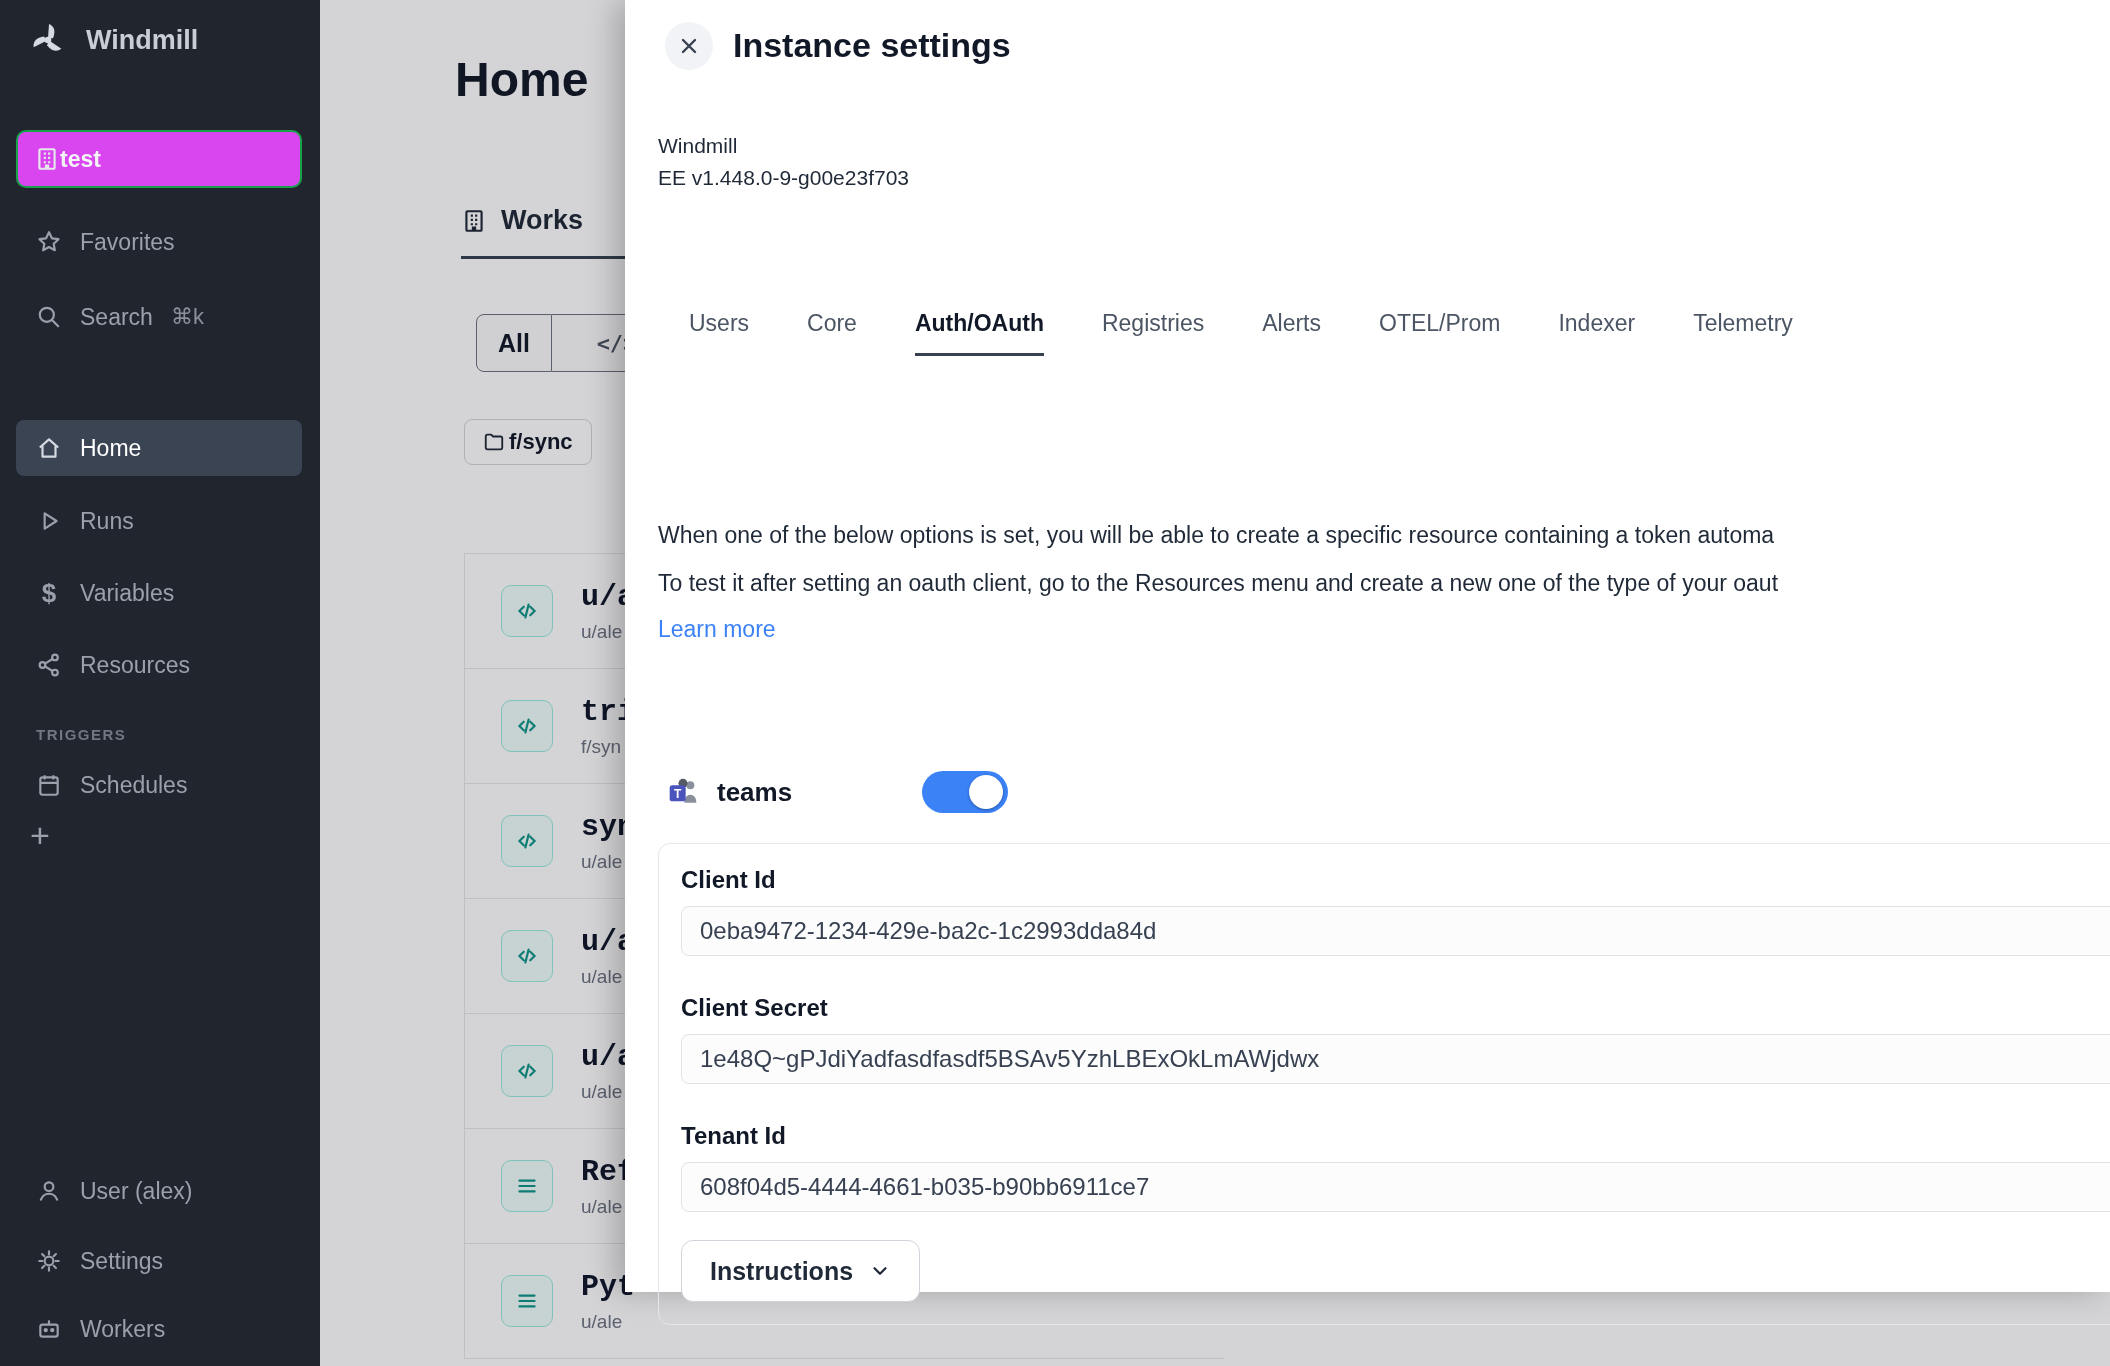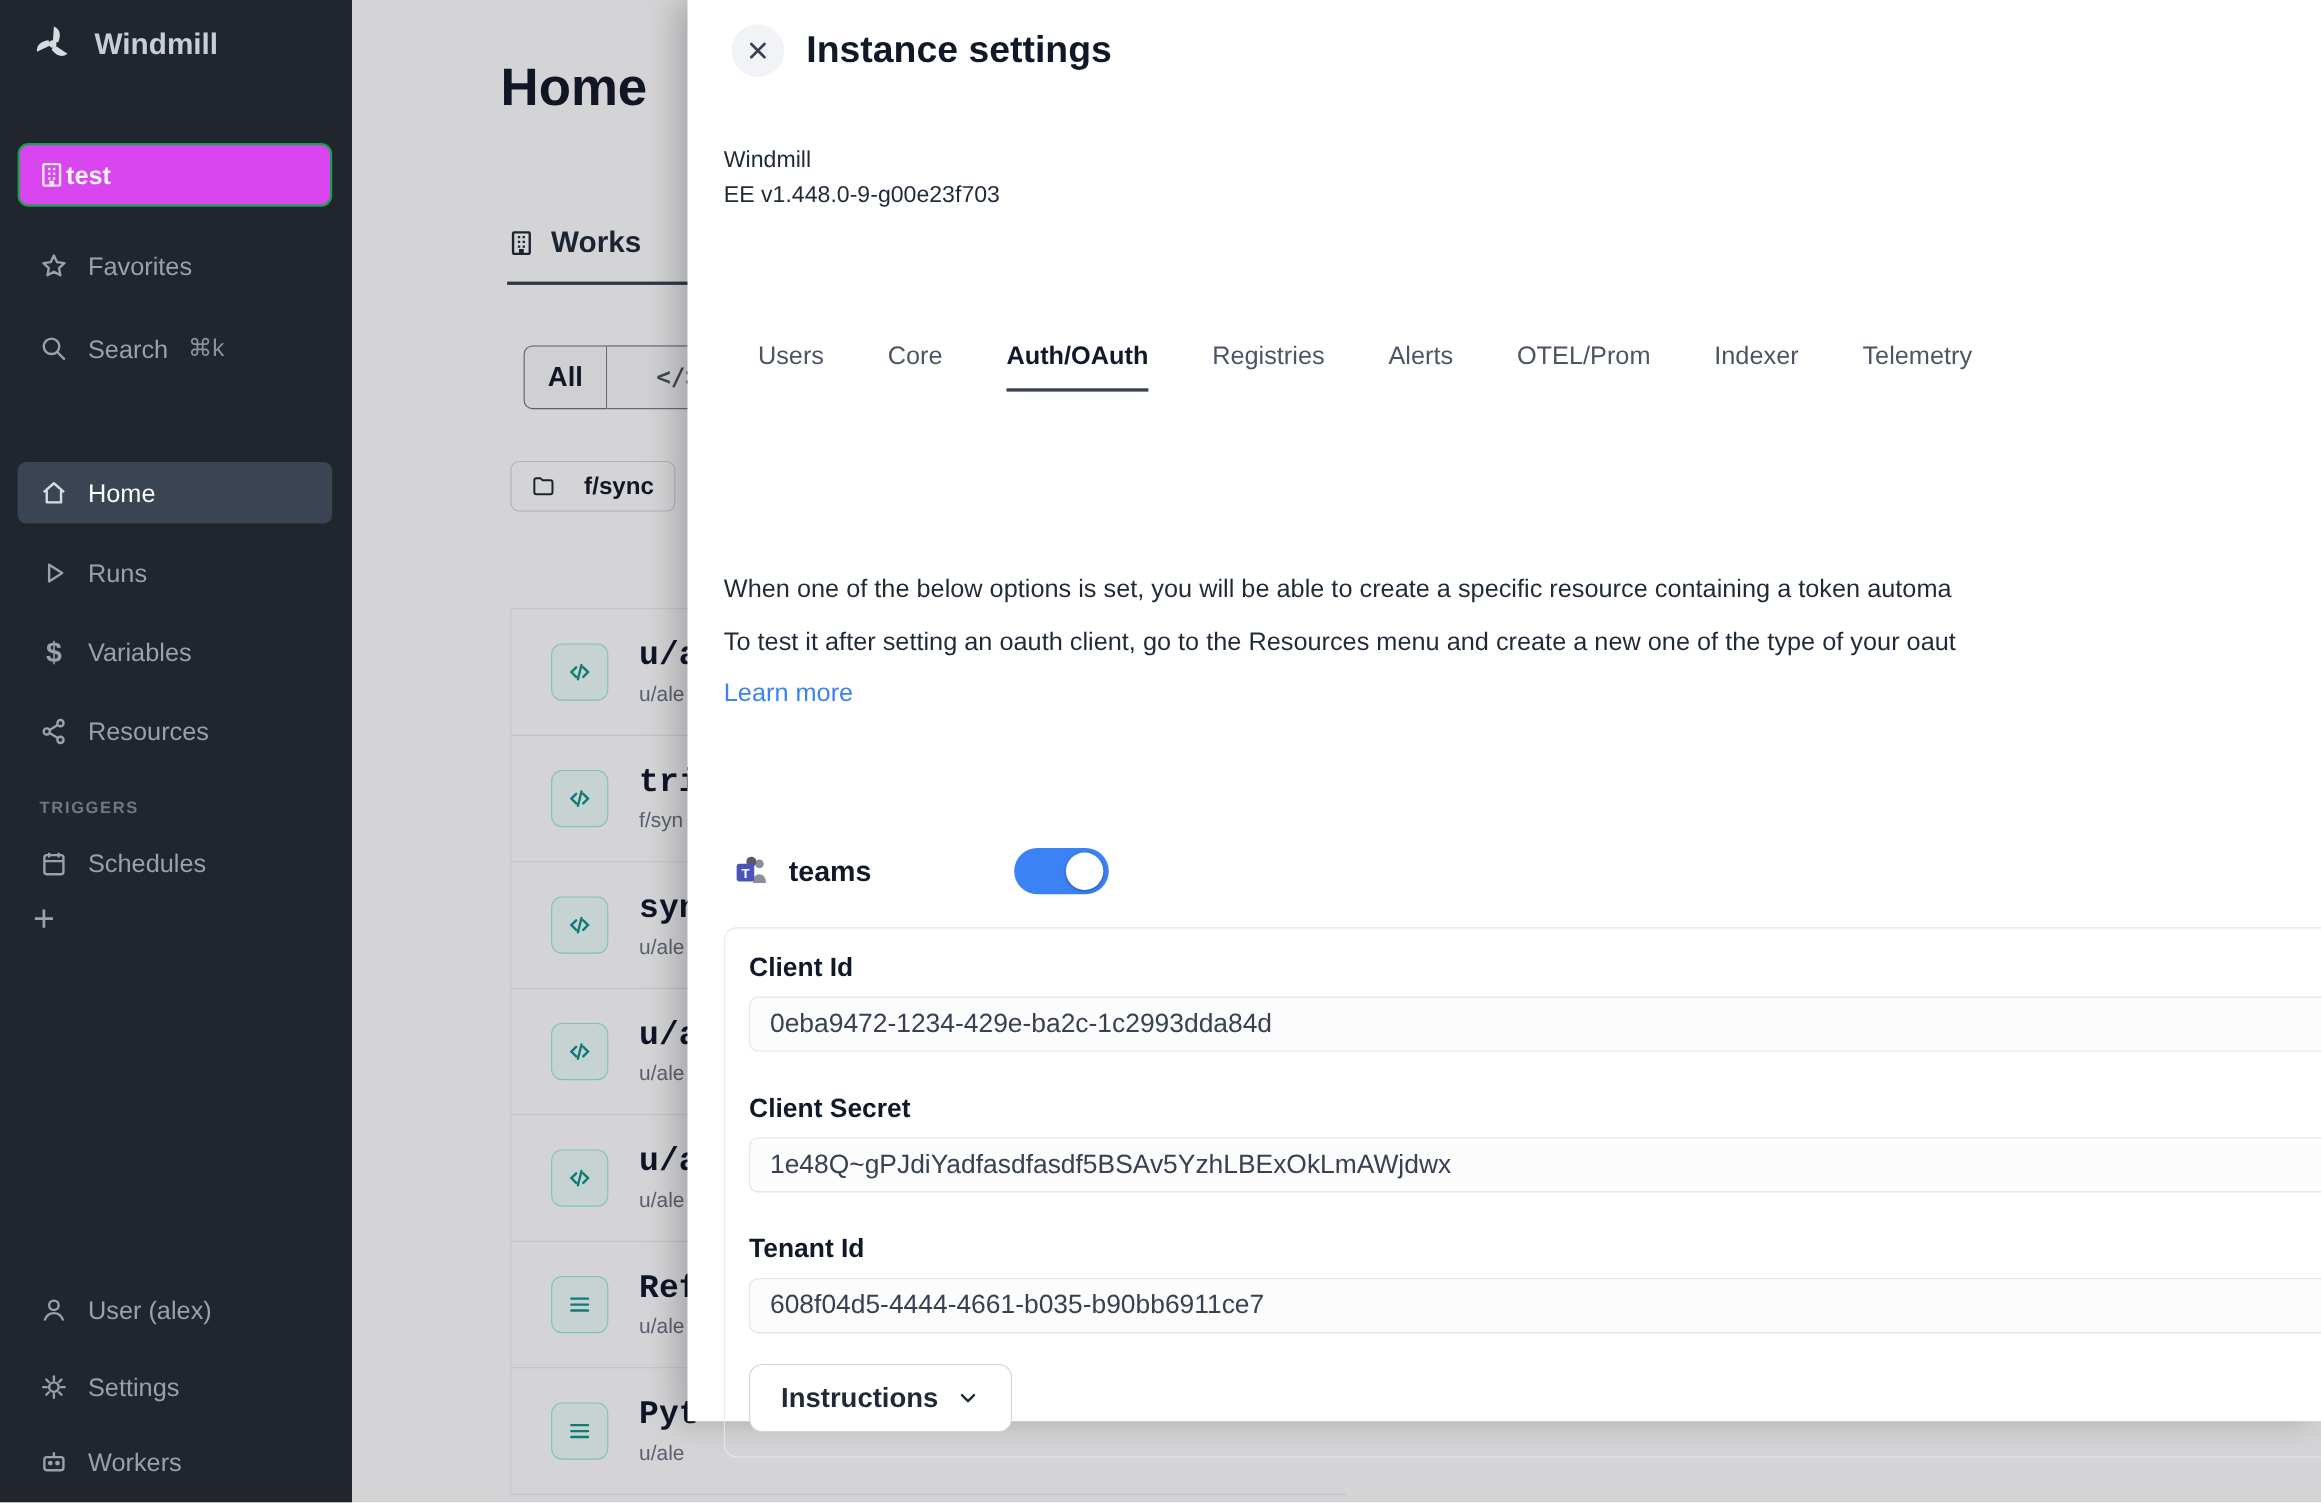--- a/index.html
+++ b/index.html
@@ -20,21 +20,21 @@
   .icon24 { width:26px; height:26px; flex:0 0 26px; }
 
   
   .main { position:absolute; left:320px; top:0; right:0; bottom:0; background:#ffffff; z-index:1; }
   .page-title { position:absolute; left:135px; top:52px; font-size:48px; font-weight:bold; color:#111827; }
   .ws-tab { position:absolute; left:141px; top:205px; display:flex; align-items:center; gap:14px; font-size:27px; font-weight:600; color:#1f2937; padding-bottom:20px; border-bottom:3px solid #374151; min-width:185px; cursor:pointer; }
   .filter-group { position:absolute; left:156px; top:314px; display:flex; }
   .filter-btn { height:58px; display:flex; align-items:center; justify-content:center; border:1px solid #6b7280; background:#fbfbfc; font-size:25px; font-weight:700; color:#111827; cursor:pointer; }
   .filter-btn.first { width:76px; border-radius:8px 0 0 8px; }
   .filter-btn.second { width:130px; border-left:none; color:#4b5563; }
-  .folder-chip { position:absolute; left:144px; top:419px; height:46px; display:inline-flex; align-items:center; gap:26px; padding:0 18px; border:1px solid #d1d5db; border-radius:8px; background:#fff; font-size:22px; font-weight:700; color:#111827; cursor:pointer; }
+  .folder-chip { position:absolute; left:144px; top:419px; height:46px; display:inline-flex; align-items:center; gap:4px; padding:0 18px; border:1px solid #d1d5db; border-radius:8px; background:#fff; font-size:22px; font-weight:700; color:#111827; cursor:pointer; }
   .rows { position:absolute; left:144px; top:553px; width:760px; border-top:1px solid #e5e7eb; border-left:1px solid #e5e7eb; }
   .row { height:115px; display:flex; align-items:center; gap:28px; padding-left:36px; border-bottom:1px solid #e5e7eb; background:#fff; cursor:pointer; }
   .row-icon { width:52px; height:52px; border:1.5px solid #99e9dd; background:#f0fdfb; border-radius:10px; display:flex; align-items:center; justify-content:center; color:#0d9488; }
   .row-title { font-size:30px; font-weight:700; color:#0f172a; white-space:nowrap;font-family:Liberation Mono, monospace; }
   .row-sub { font-size:19px; color:#6b7280; margin-top:7px; white-space:nowrap; }
 
   
   .overlay { position:absolute; left:320px; top:0; right:0; bottom:0; background:rgba(15,18,25,0.18); z-index:40; }
   .drawer { position:absolute; left:625px; top:0; width:1485px; height:1292px; background:#ffffff; z-index:50; box-shadow:-10px 0 28px rgba(0,0,0,0.22); }
   .close-btn { position:absolute; left:40px; top:22px; width:48px; height:48px; border-radius:50%; background:#f1f3f6; border:none; display:flex; align-items:center; justify-content:center; cursor:pointer; color:#374151; }

